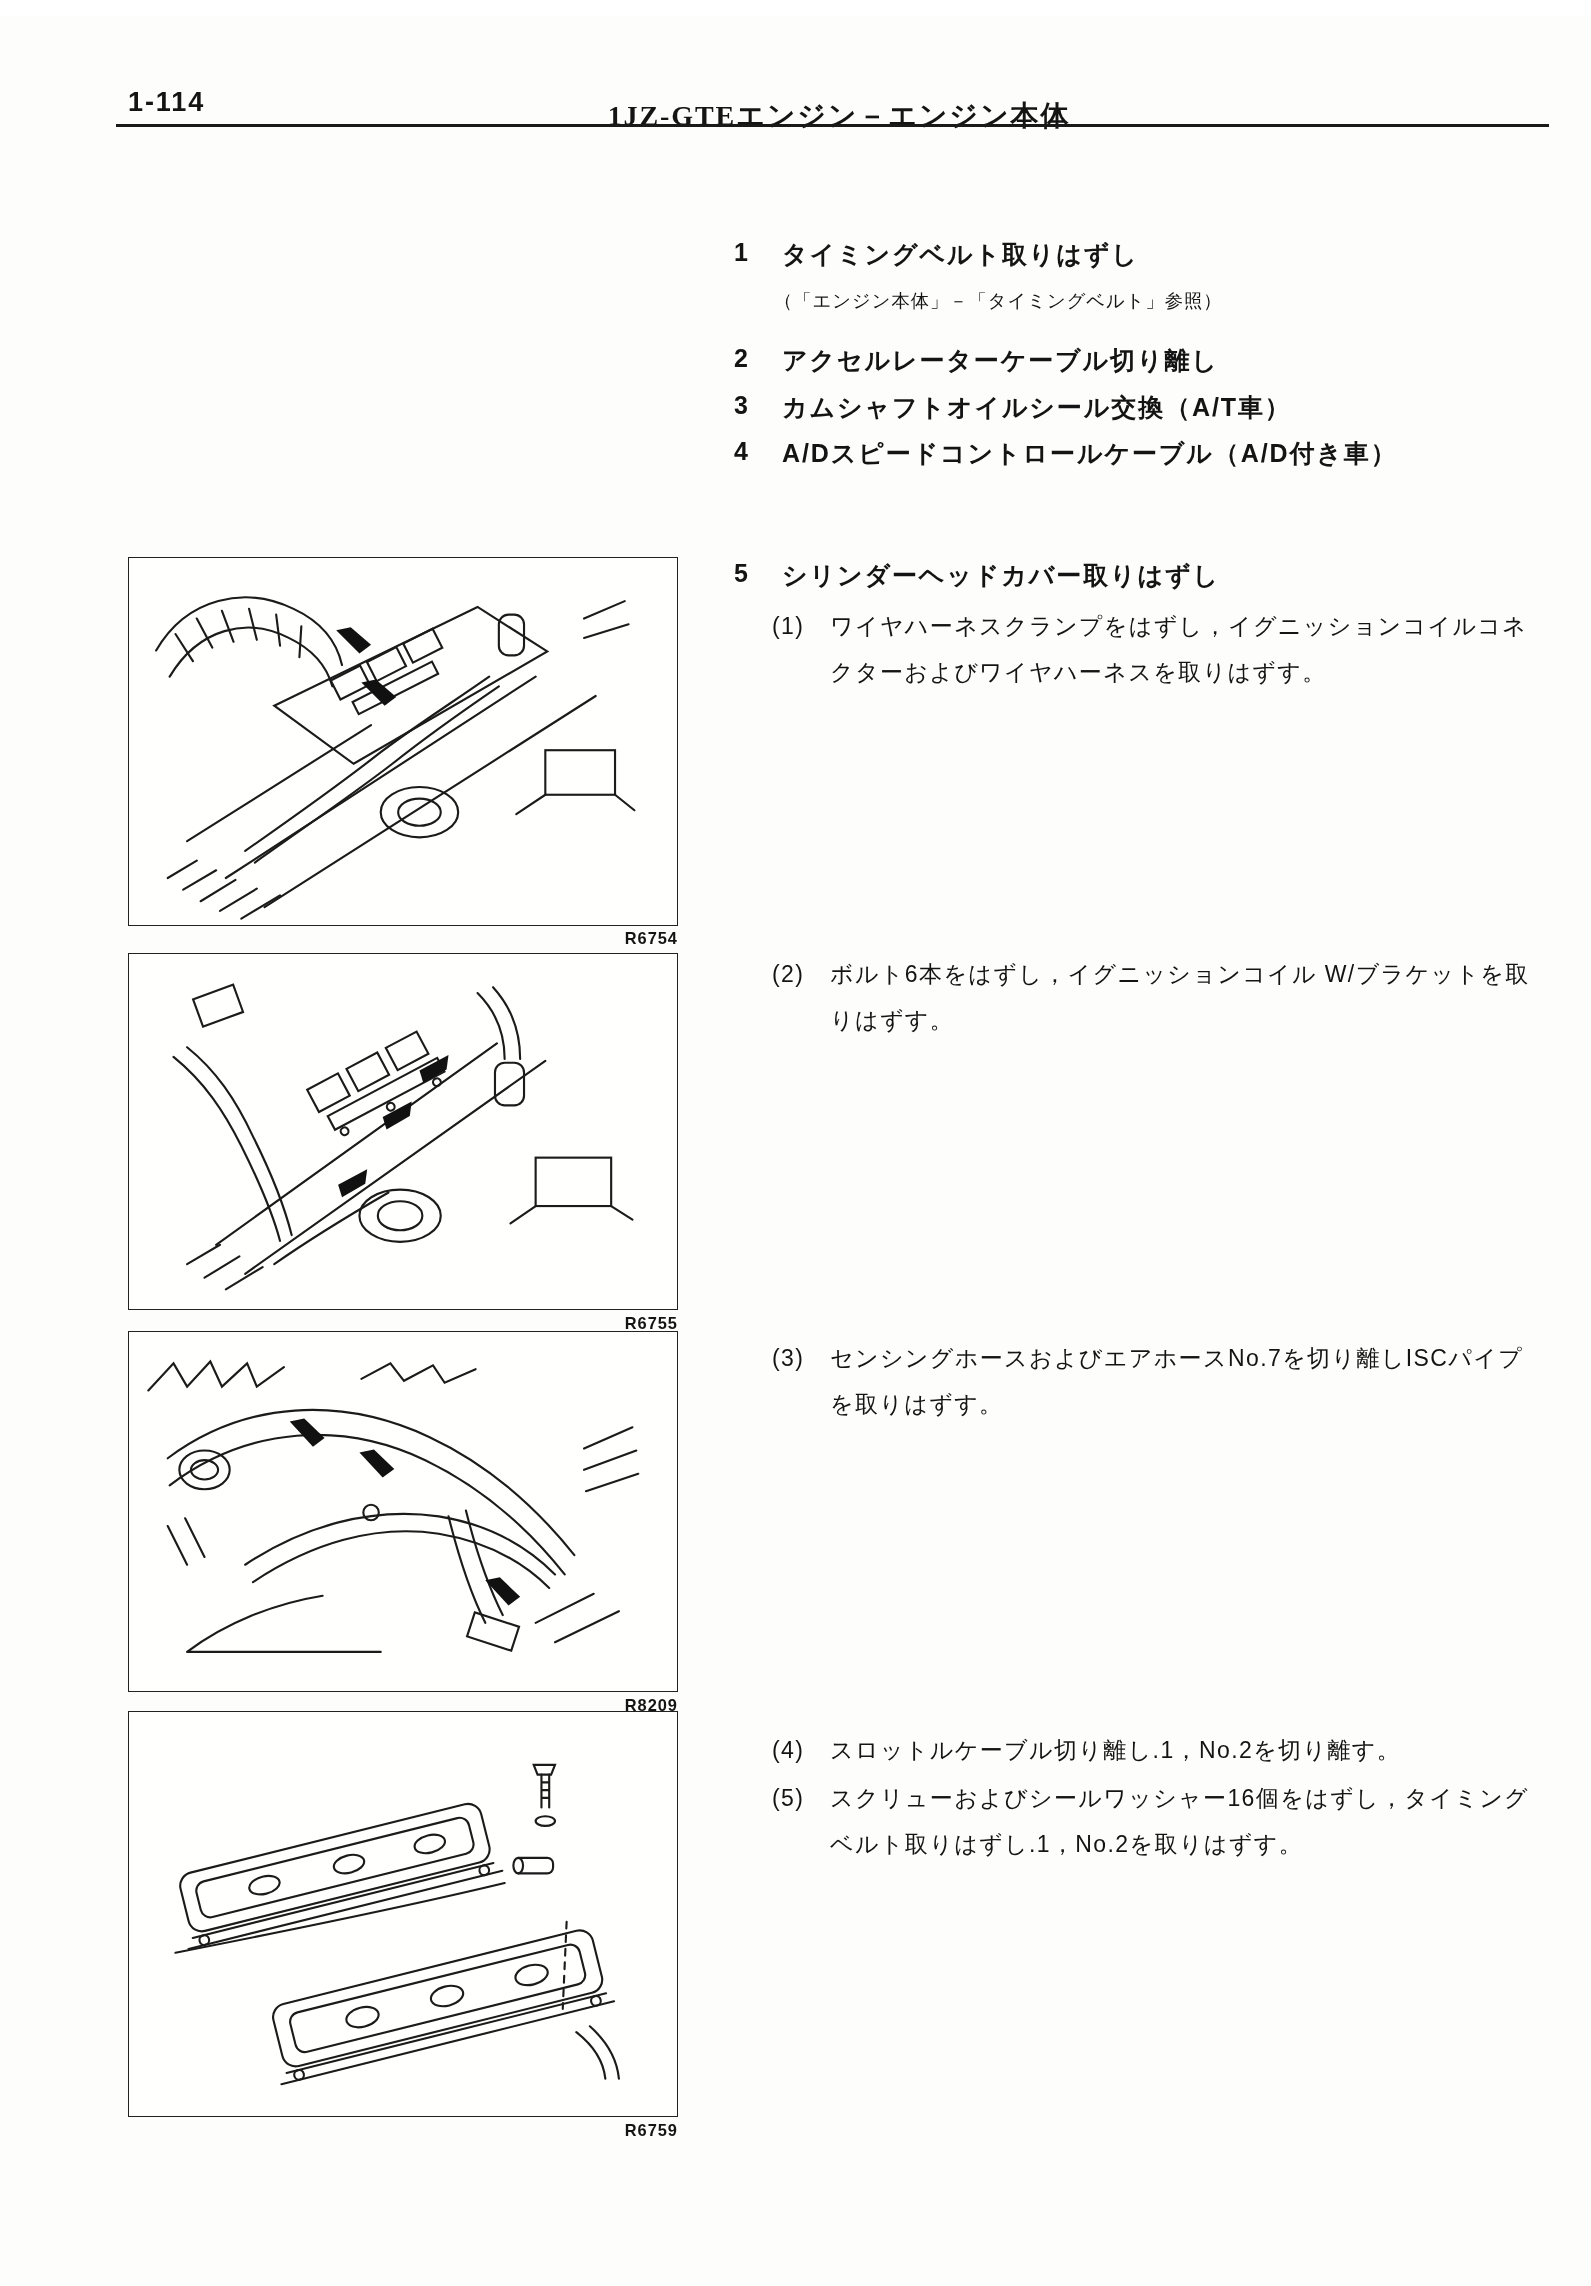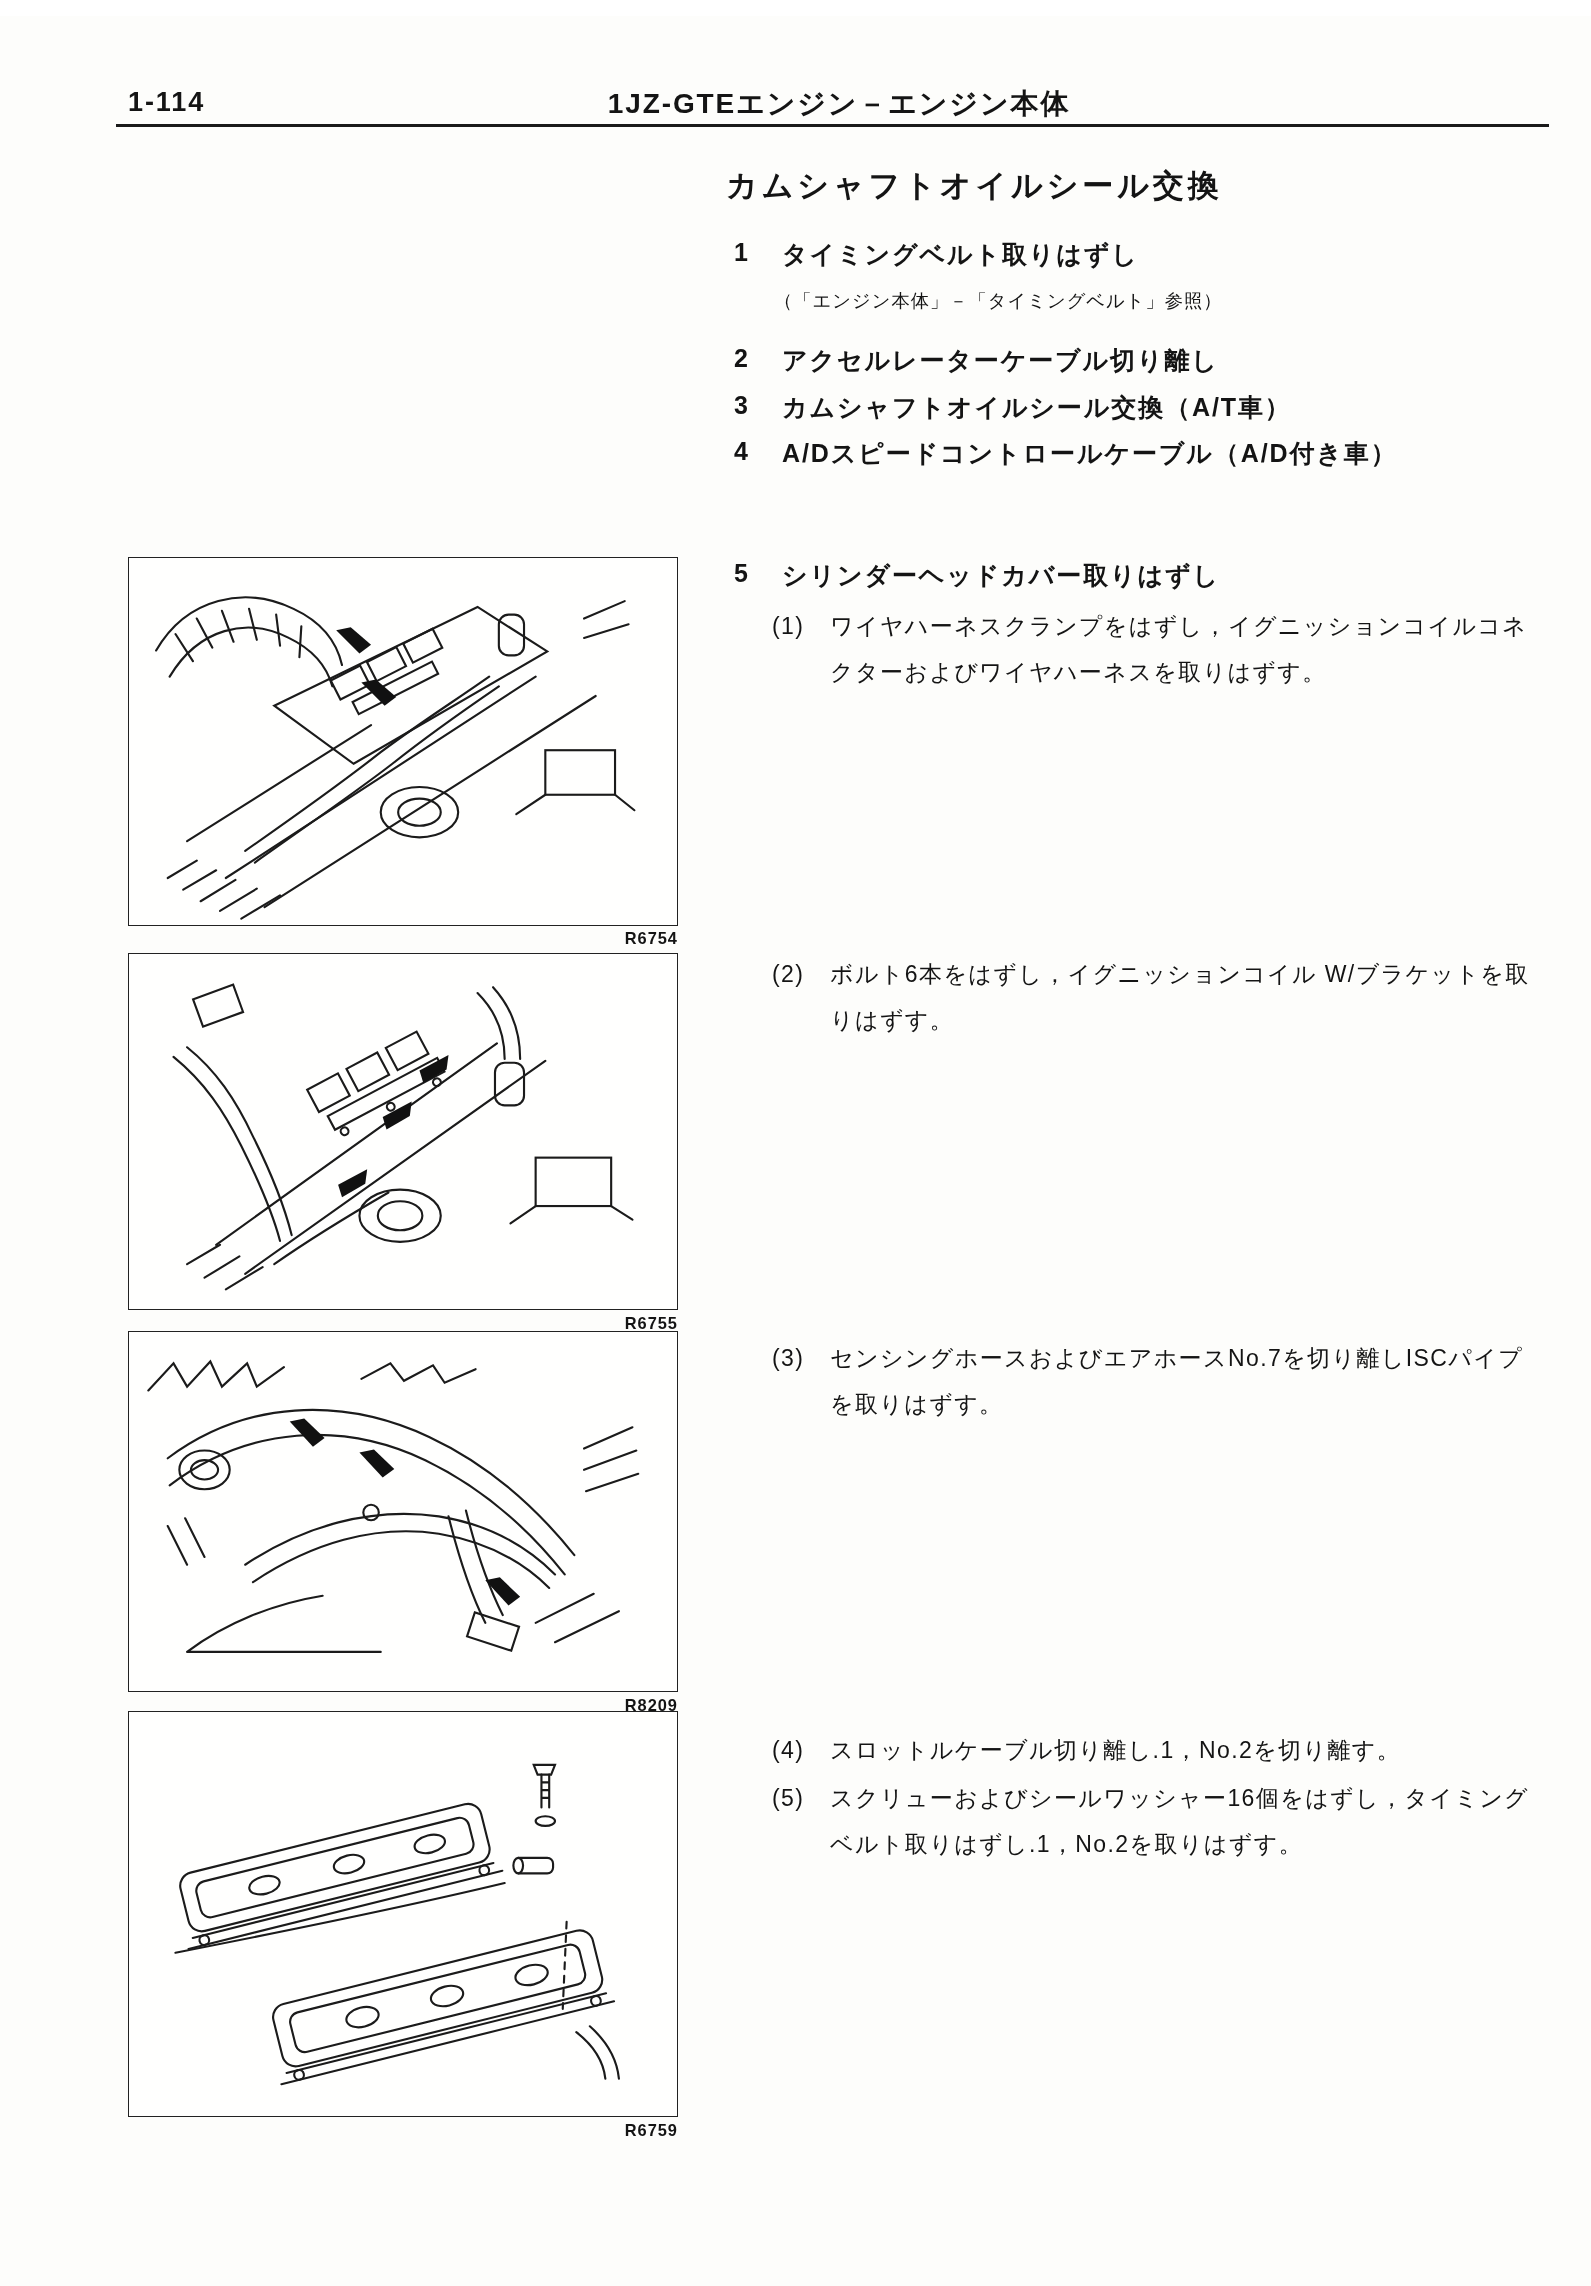--- a/index.html
+++ b/index.html
@@ -9,22 +9,22 @@
     position:relative; width:1591px; height:2286px;
     background:#fdfdfb; margin:16px auto; overflow:hidden;
   }
 
   
   .page-number {
     position:absolute; left:128px; top:71px;
     font-size:27px; font-weight:bold; letter-spacing:1.9px;
   }
   .header-title {
-    position:absolute; left:87px; right:0; top:69px;
-    text-align:center; font-size:28px; font-weight:bold; letter-spacing:1.9px;
+    position:absolute; left:87px; right:0; top:81px;
+    text-align:center; font-size:28px; font-weight:bold; letter-spacing:1.9px;font-family:Liberation Serif, serif;
   }
   .header-rule {
     position:absolute; left:116px; top:108px; width:1433px; height:2.9px;
     background:#1a1a1a;
   }
 
   
   .section-title {
     position:absolute; left:726px; top:149px;
     font-size:31px; font-weight:bold; letter-spacing:3.9px;
@@ -65,21 +65,20 @@
 </style>
 </head>
 <body>
 
 <div class="page">
 
   <div class="page-number">1-114</div>
   <div class="header-title">1JZ-GTEエンジン－エンジン本体</div>
   <div class="header-rule"></div>
 
-  <div class="section-title">カムシャフトオイルシール交換</div>
 
   <div class="step s1">
     <span class="num">1</span>
     <span>タイミングベルト取りはずし</span>
   </div>
   <div class="step-note">（「エンジン本体」－「タイミングベルト」参照）</div>
 
   <div class="step s2">
     <span class="num">2</span>
     <span>アクセルレーターケーブル切り離し</span>

